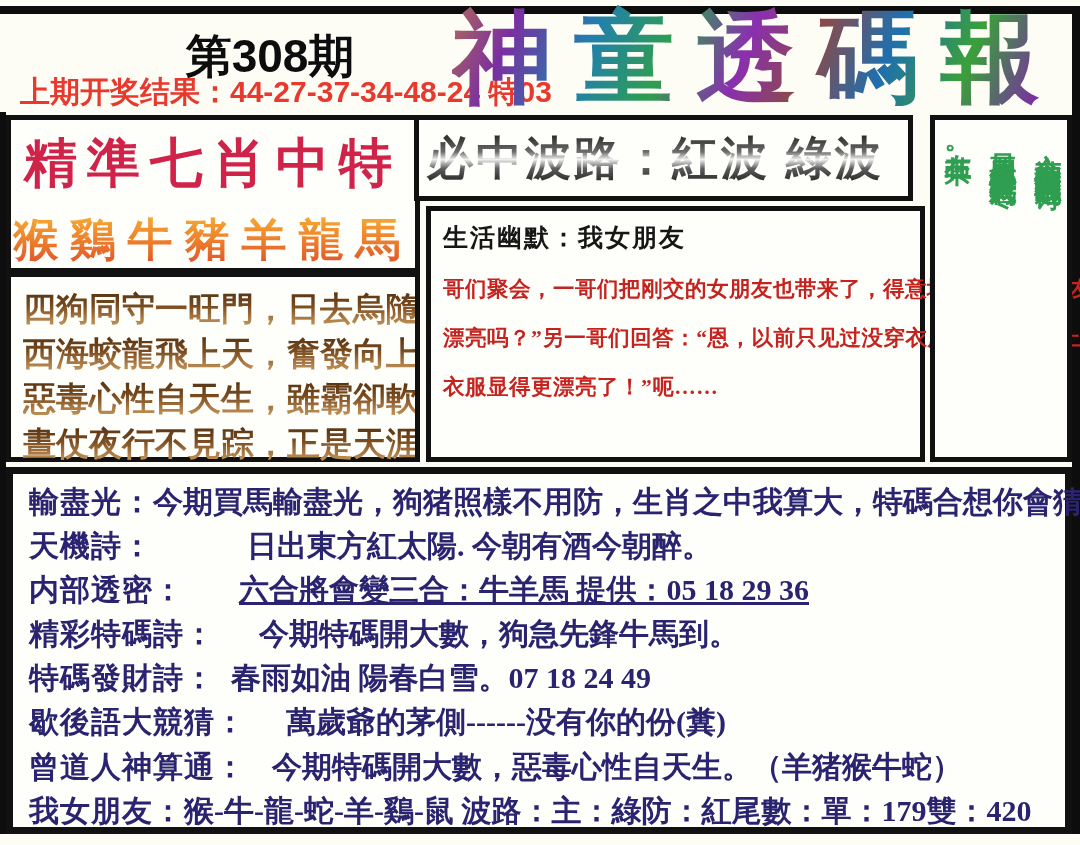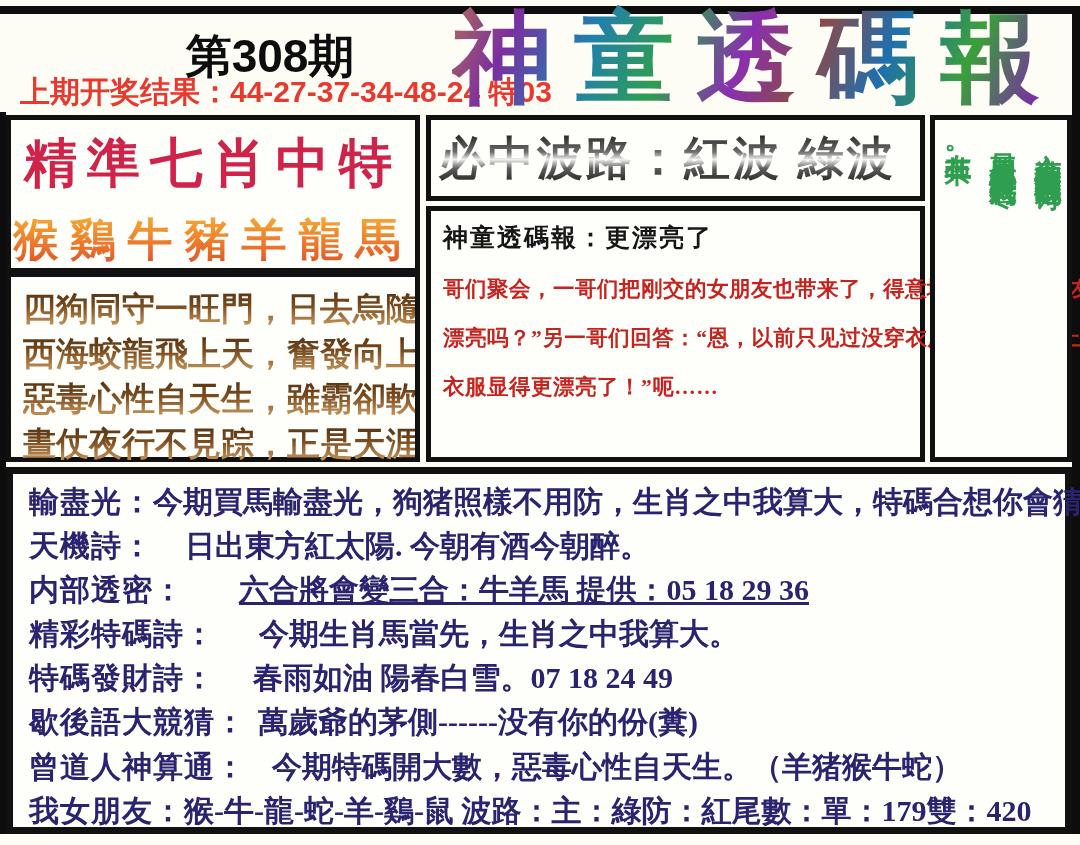--- a/index.html
+++ b/index.html
@@ -20,21 +20,21 @@
            font-size:30px; font-weight:bold; color:#e8392f; }
   .masthead { position:absolute; left:428px; top:4px; width:648px; height:108px;
            font-size:100px; line-height:106px; font-weight:bold; white-space:nowrap; letter-spacing:22px;
            background:linear-gradient(112deg,#b06a5a 0%,#7a2fa0 10%,#217fae 22%,#2f9e4f 34%,#8a2fb0 45%,#8a4a4a 55%,#1f6fae 66%,#3aa03a 78%,#7a2fa0 90%,#2f7d5b 100%);
            -webkit-background-clip:text; background-clip:text; color:transparent;margin-left:24px; }
 
   
   .bx { position:absolute; background:#fefefa; border:5px solid #111; }
   .box-seven  { left:6px;   top:115px; width:414px; height:158px; }
   .box-poem   { left:6px;   top:272px; width:414px; height:190px; }
-  .box-bolu   { left:426px; top:115px; width:499px; height:86px;  }
+  .box-bolu   { left:414px; top:115px; width:499px; height:86px;  }
   .box-humor  { left:426px; top:206px; width:499px; height:256px; }
   .box-green  { left:930px; top:115px; width:142px; height:347px; }
   .box-bottom { left:6px;   top:467px; width:1066px; height:367px; border-width:7px; }
 
   .seven-title { margin-top:8px; text-align:center; font-family:"Liberation Serif", serif;
            font-size:53px; font-weight:bold; letter-spacing:10px; color:#d0234a; }
   .seven-animals { margin-top:10px; text-align:center; font-size:45px; font-weight:bold; letter-spacing:12px;
            background:linear-gradient(180deg,#f6aa33 10%,#ec7a2c 55%,#df4f28 95%);
            -webkit-background-clip:text; background-clip:text; color:transparent; }
 
@@ -55,25 +55,25 @@
 
   .green-col { padding:12px 6px 0 0; height:100%; writing-mode:vertical-rl;
            font-family:"Liberation Serif", serif; font-size:27px; font-weight:bold;
            color:#2f9e50; letter-spacing:3px; }
   .green-col div { line-height:45px; }
 
   .brows { padding:6px 14px 0 16px; font-family:"Liberation Serif", serif; }
   .brow { height:44.1px; line-height:44.1px; white-space:nowrap;
            font-size:30px; font-weight:bold; color:#2a2470; }
   .brow .blabel { letter-spacing:1px; }
-  .brow:nth-child(2) .btext { margin-left:32px; }
+  .brow:nth-child(2) .btext { margin-left:94px; }
   .brow:nth-child(3) .btext { margin-left:55px;text-decoration:underline; }
   .brow:nth-child(4) .btext { margin-left:44px; }
-  .brow:nth-child(5) .btext { margin-left:38px; }
-  .brow:nth-child(6) .btext { margin-left:12px; }
+  .brow:nth-child(5) .btext { margin-left:16px; }
+  .brow:nth-child(6) .btext { margin-left:40px; }
   .brow:nth-child(7) .btext { margin-left:26px; }
 </style>
 </head>
 <body>
 
 <div class="page">
 
   <div class="top-bar"></div>
   <div class="right-bar"></div>
   <div class="left-bar"></div>
@@ -95,21 +95,21 @@
       <div class="poem-line">晝仗夜行不見踪，正是天涯人。</div>
     </div>
   </div>
 
   <div class="bx box-bolu">
     <div class="bolu-title">必中波路：紅波 綠波</div>
   </div>
 
   <div class="bx box-humor">
     <div class="humor">
-      <div class="humor-title">神童透碼報：更漂亮了</div>
+      <div class="humor-title">生活幽默：我女朋友</div>
       <div class="humor-line">哥们聚会，一哥们把刚交的女朋友也带来了，得意地问：“我女朋友</div>
       <div class="humor-line">漂亮吗？”另一哥们回答：“恩，以前只见过没穿衣服的，如今穿上</div>
       <div class="humor-line">衣服显得更漂亮了！”呃……</div>
     </div>
   </div>
 
   <div class="bx box-green">
     <div class="green-col">
       <div>六合神童特别奉献透码诗</div>
       <div>只要用心解开诗意特码尽</div>
@@ -122,21 +122,21 @@
       <div class="brow">
         <span class="blabel">輸盡光：</span><span class="btext">今期買馬輸盡光，狗猪照樣不用防，生肖之中我算大，特碼合想你會猜。（盈）</span>
       </div>
       <div class="brow">
         <span class="blabel">天機詩：</span><span class="btext">日出東方紅太陽. 今朝有酒今朝醉。</span>
       </div>
       <div class="brow">
         <span class="blabel">内部透密：</span><span class="btext">六合將會變三合：牛羊馬 提供：05 18 29 36</span>
       </div>
       <div class="brow">
-        <span class="blabel">精彩特碼詩：</span><span class="btext">今期生肖馬當先，生肖之中我算大。</span>
+        <span class="blabel">精彩特碼詩：</span><span class="btext">今期特碼開大數，狗急先鋒牛馬到。</span>
       </div>
       <div class="brow">
         <span class="blabel">特碼發財詩：</span><span class="btext">春雨如油 陽春白雪。07 18 24 49</span>
       </div>
       <div class="brow">
         <span class="blabel">歇後語大競猜：</span><span class="btext">萬歲爺的茅側------没有你的份(糞)</span>
       </div>
       <div class="brow">
         <span class="blabel">曾道人神算通：</span><span class="btext">今期特碼開大數，惡毒心性自天生。（羊猪猴牛蛇）</span>
       </div>

